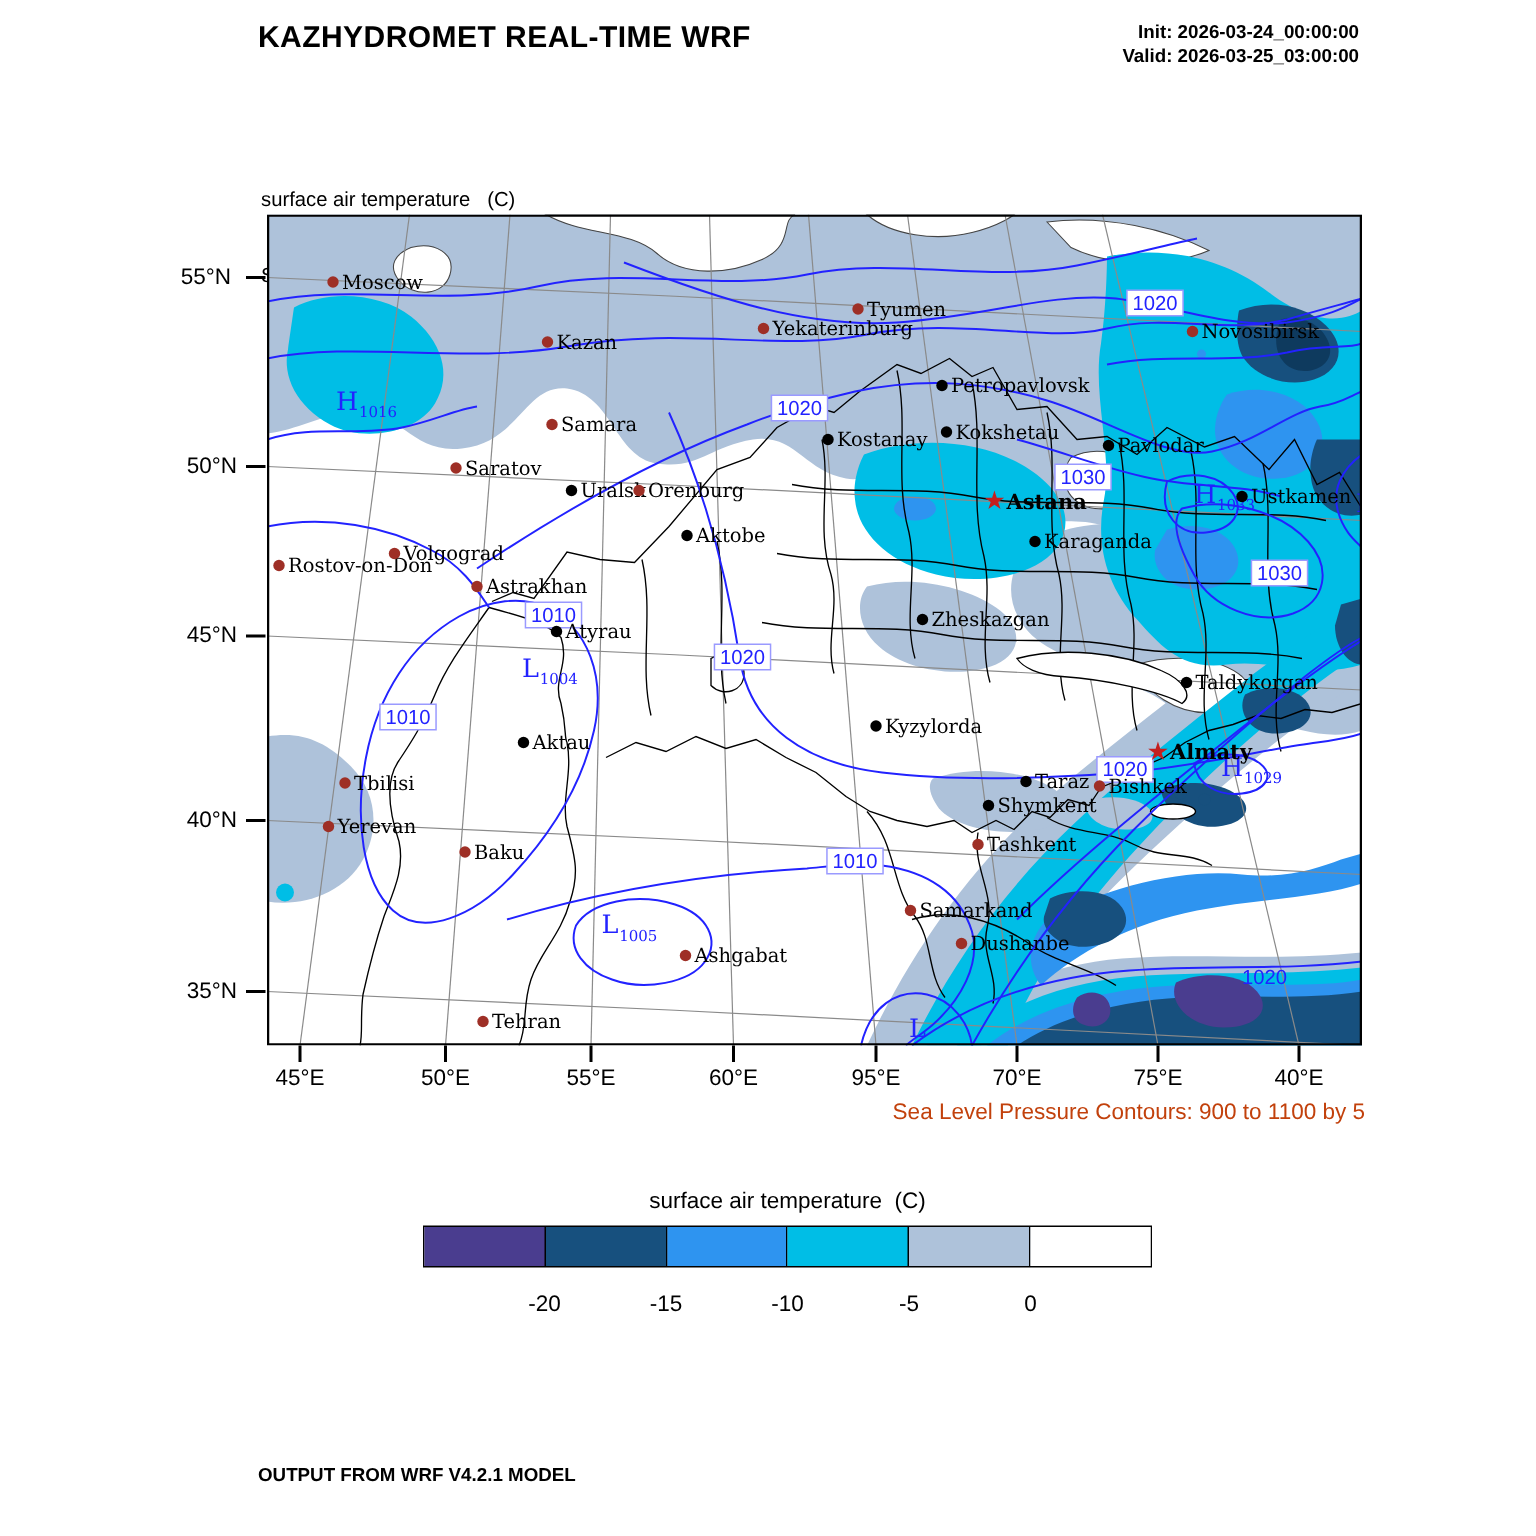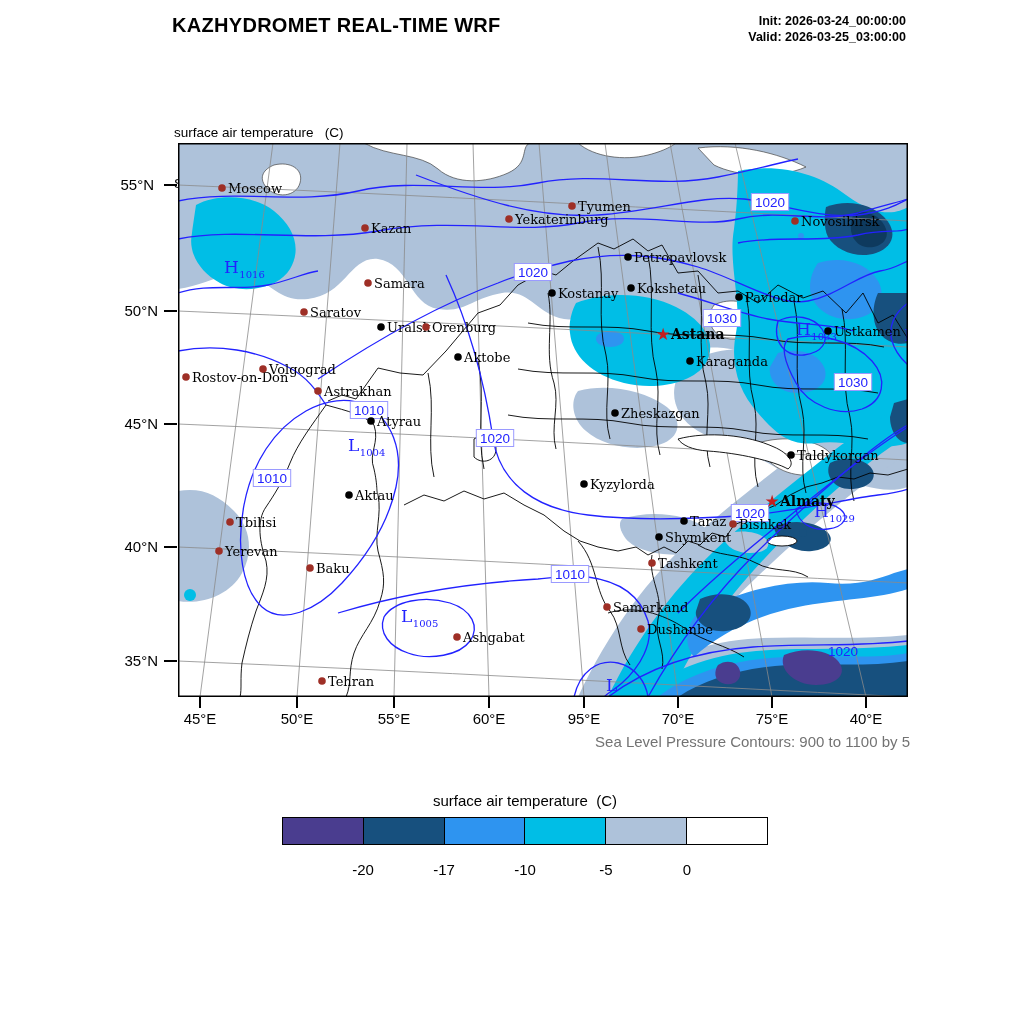--- a/index.html
+++ b/index.html
@@ -7,21 +7,21 @@
        font-family:"Liberation Sans",sans-serif;color:#000;}
   .abs{position:absolute;}
   #page-title{left:172px;top:14px;font-size:20px;font-weight:bold;letter-spacing:.3px;}
   #run-info{right:118px;top:13px;text-align:right;font-size:12.5px;font-weight:bold;line-height:16px;}
   #field-labels{left:174px;top:90px;font-size:13.5px;line-height:17px;white-space:pre;}
   #map-svg{position:absolute;left:178px;top:143px;}
   .lat-label{position:absolute;width:52px;text-align:right;font-size:15px;}
   .lon-label{position:absolute;width:60px;text-align:center;font-size:15px;}
   .lat-tick{position:absolute;width:13px;height:2px;background:#000;}
   .lon-tick{position:absolute;width:2px;height:11px;background:#000;}
-  #slp-caption{right:114px;top:733px;font-size:15px;color:#737373;margin-left:12px;}
+  #slp-caption{right:114px;top:733px;font-size:15px;color:#c2410c;margin-left:12px;}
   #cbar-title{left:282px;top:792px;width:486px;text-align:center;font-size:15px;white-space:pre;}
   #cbar{left:282px;top:817px;width:486px;height:28px;display:flex;border:1px solid #000;box-sizing:border-box;}
   #cbar .seg{flex:1;border-right:1px solid #000;}
   #cbar .seg:last-child{border-right:none;}
   .cbar-lab{position:absolute;top:861px;width:60px;text-align:center;font-size:15px;}
   #footer{left:172px;top:975px;font-size:12.5px;font-weight:bold;line-height:17px;}
   svg text{font-family:"DejaVu Serif","Liberation Serif",serif;}
   svg text.sansl{font-family:"Liberation Sans",sans-serif;}
 </style>
 </head>
@@ -418,20 +418,21 @@
 <div class="abs" id="cbar">
     <div class="seg" style="background: rgb(74, 61, 143);"></div>
     <div class="seg" style="background: rgb(23, 80, 126);"></div>
     <div class="seg" style="background: rgb(46, 148, 240);"></div>
     <div class="seg" style="background: rgb(0, 190, 230);"></div>
     <div class="seg" style="background: rgb(174, 194, 218);"></div>
     <div class="seg" style="background: rgb(255, 255, 255);"></div>
   </div>
 <div id="cbar-labels">
     <div class="cbar-lab abs" style="left: 333px;">-20</div>
-    <div class="cbar-lab abs" style="left: 414px;">-17</div>
+    <div class="cbar-lab abs" style="left: 414px;">-15</div>
     <div class="cbar-lab abs" style="left: 495px;">-10</div>
     <div class="cbar-lab abs" style="left: 576px;">-5</div>
     <div class="cbar-lab abs" style="left: 657px;">0</div>
   </div>
 
 <div class="abs" id="footer">
+  <div>OUTPUT FROM WRF V4.2.1 MODEL</div>
 </div>
 
 </body></html>

